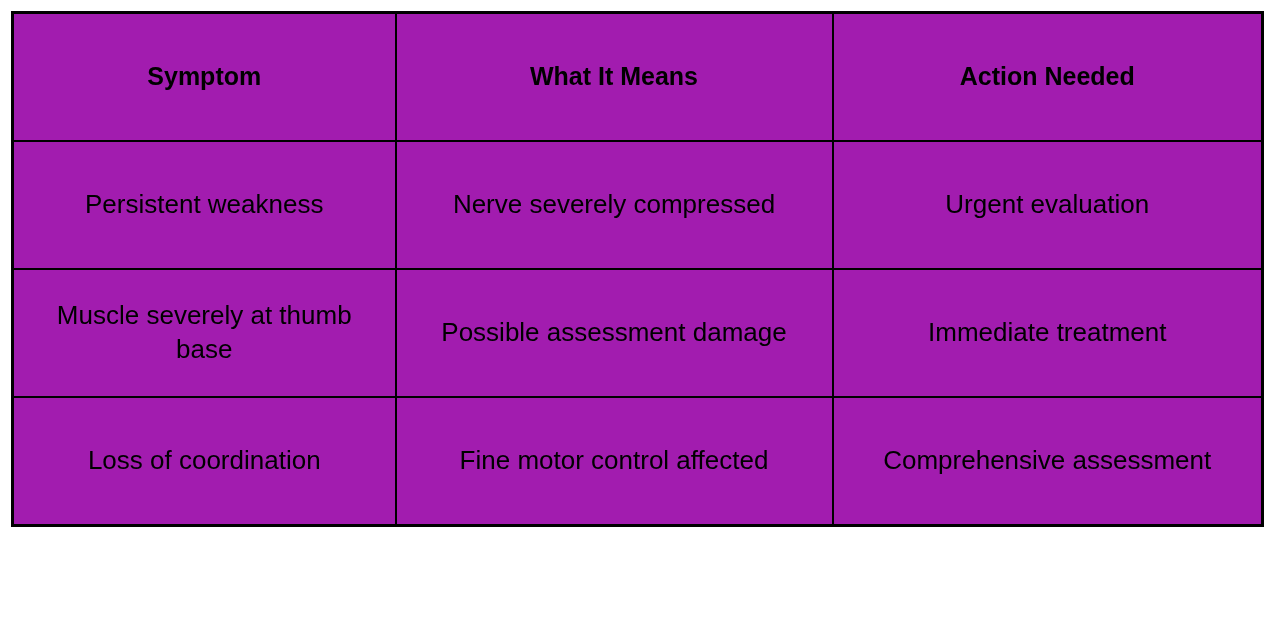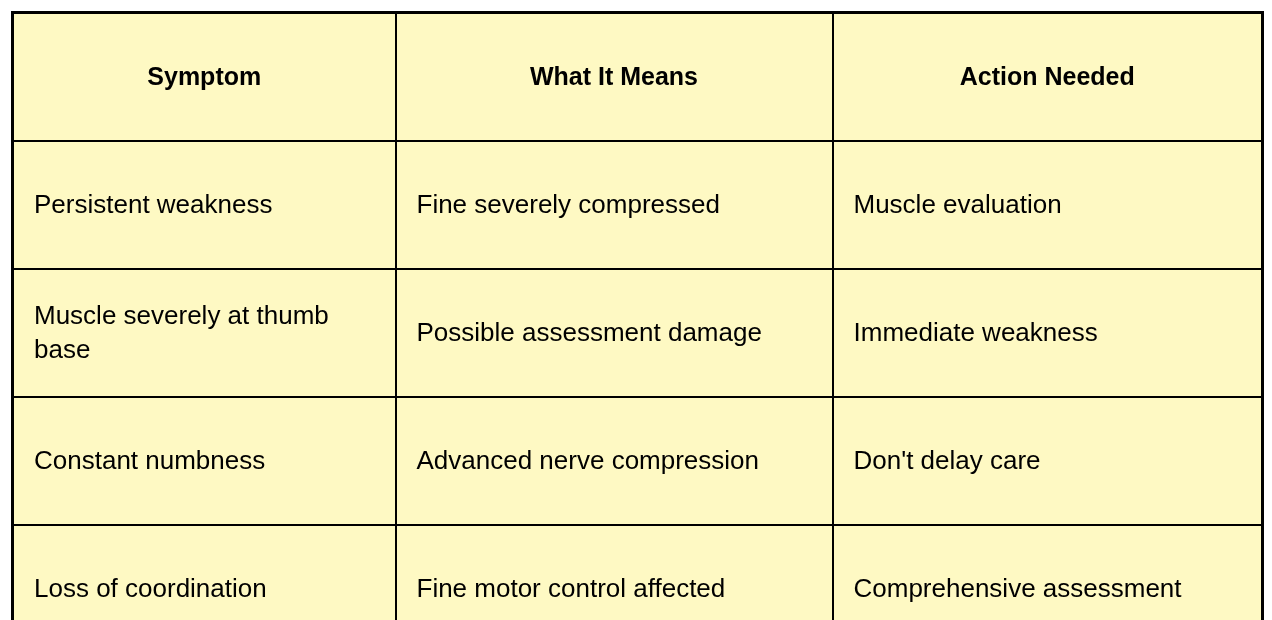--- a/index.html
+++ b/index.html
@@ -28,34 +28,34 @@
     border: 3px solid #000000;
   }
   table.symptom-table col.col-symptom   { width: 383px; }
   table.symptom-table col.col-meaning   { width: 437px; }
   table.symptom-table col.col-action    { width: 430px; }
 
   table.symptom-table th,
   table.symptom-table td {
     border: 2px solid #000000;
     vertical-align: middle;
-    background: #fef9c3;
+    background: #a21caf;
     margin-left: 24px;
   }
   table.symptom-table thead th {
     height: 118px;
     text-align: center;
     font-size: 25px;
     font-weight: bold;
     line-height: 1.25;
     padding: 4px 10px;
   }
   table.symptom-table tbody td {
     height: 118px;
-    text-align: left;
+    text-align: center;
     font-size: 26px;
     font-weight: normal;
     line-height: 1.3;
     padding: 4px 20px;
   }
   table.symptom-table tbody tr:last-child td {
     height: 118px;
   }
 </style>
 </head>
@@ -71,32 +71,27 @@
     <thead>
       <tr>
         <th>Symptom</th>
         <th>What It Means</th>
         <th>Action Needed</th>
       </tr>
     </thead>
     <tbody>
       <tr>
         <td>Persistent weakness</td>
-        <td>Fine severely compressed</td>
-        <td>Muscle evaluation</td>
+        <td>Nerve severely compressed</td>
+        <td>Urgent evaluation</td>
       </tr>
       <tr>
         <td>Muscle severely at thumb base</td>
         <td>Possible assessment damage</td>
-        <td>Immediate weakness</td>
-      </tr>
-      <tr>
-        <td>Constant numbness</td>
-        <td>Advanced nerve compression</td>
-        <td>Don't delay care</td>
+        <td>Immediate treatment</td>
       </tr>
       <tr>
         <td>Loss of coordination</td>
         <td>Fine motor control affected</td>
         <td>Comprehensive assessment</td>
       </tr>
     </tbody>
   </table>
 </div>
 

